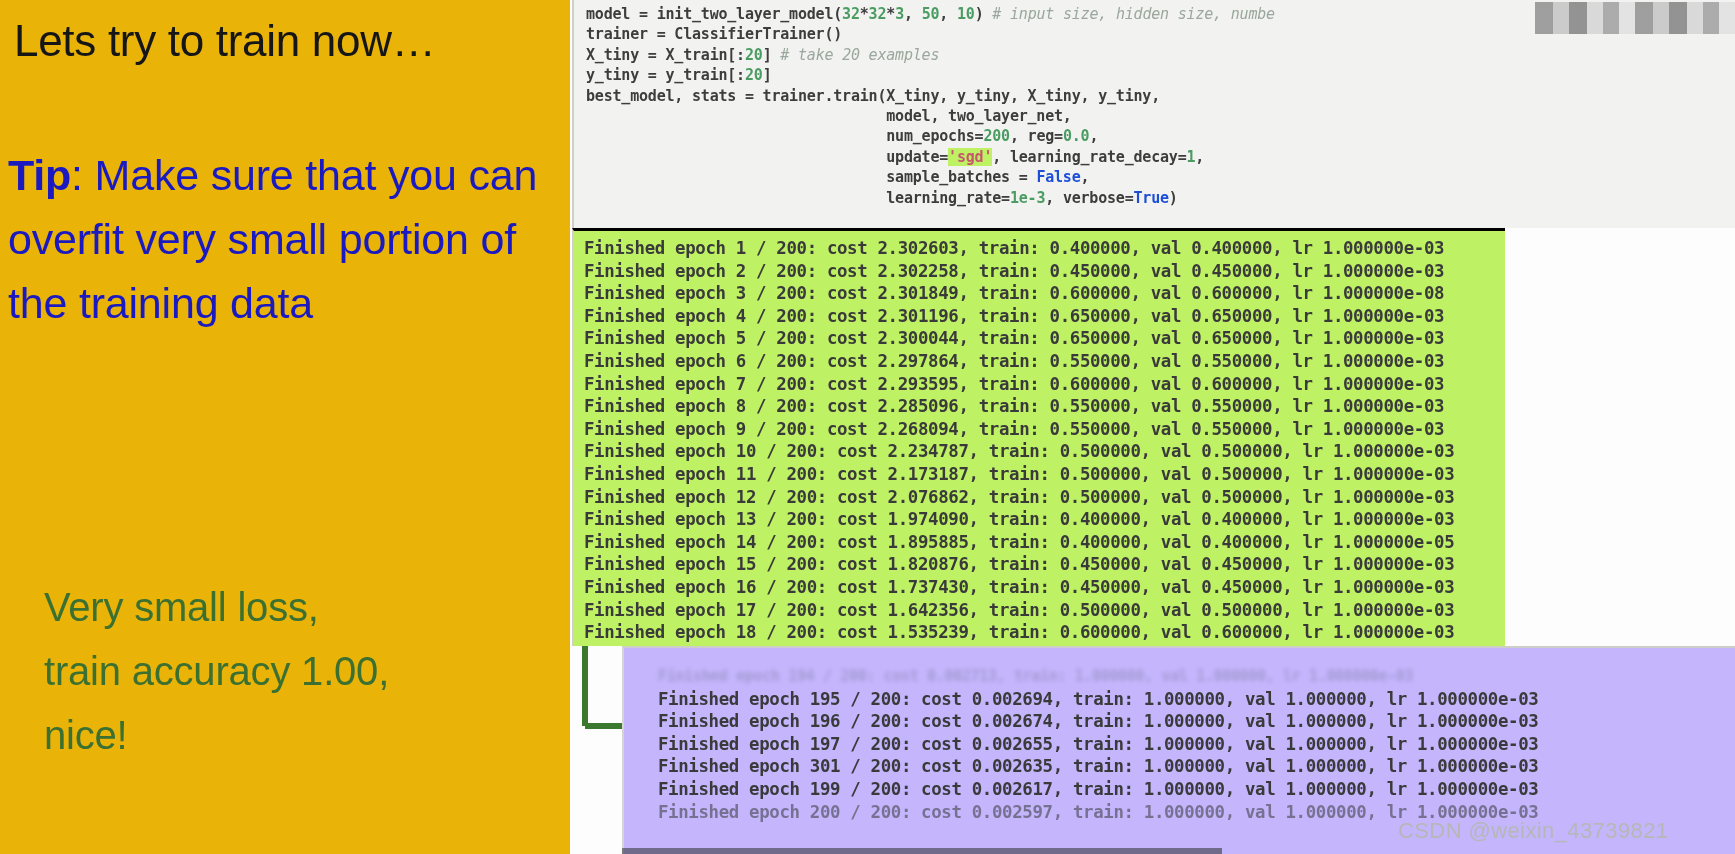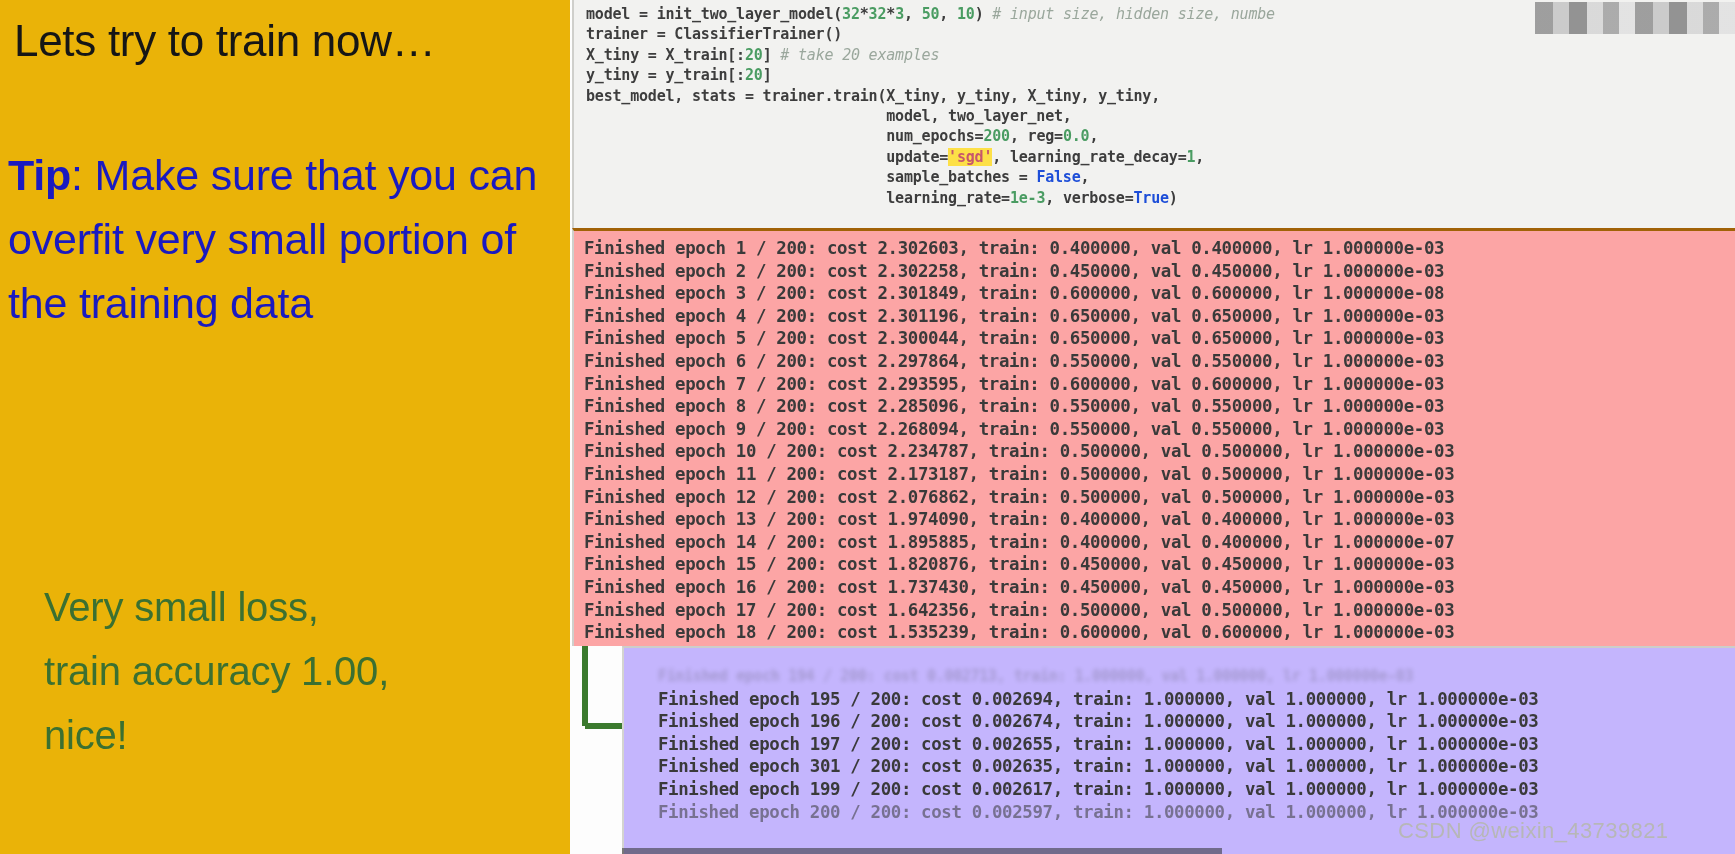--- a/index.html
+++ b/index.html
@@ -91,21 +91,21 @@
     top: 4px;
     font-family: "DejaVu Sans Mono", monospace;
     font-size: 15px;
     line-height: 20.4px;
     color: #3d3d3d;
     white-space: pre;
     font-weight: bold;
     letter-spacing: -0.2px;
   }
   .tok-num   { color: #4a9c62; }
-  .tok-str   { color: #c7576c; background: #fde047; }
+  .tok-str   { color: #c7576c; background: #bef264; }
   .tok-const { color: #1d4ed8; }
   .tok-cmt   { color: #9aa79c; font-style: italic; font-weight: normal; }
 
   #redaction {
     position: absolute;
     right: 0px;
     top: 2px;
     width: 200px;
     height: 32px;
     background:
@@ -117,24 +117,24 @@
         #a8a8a8 68px, #a8a8a8 84px,
         #e2e2e2 84px, #e2e2e2 100px);
     opacity: 0.95;
   }
 
   
   #log-panel-top {
     position: absolute;
     left: 572px;
     top: 228px;
-    width: 1163px;
+    width: 933px;
     height: 418px;
-    background: #fca5a5;
-    border-top: 3px solid #a16207;
+    background: #bef264;
+    border-top: 3px solid #000000;
     border-left: 2px solid #cfcfcb;
     box-sizing: border-box;
     overflow: hidden;
   }
   #log-panel-top .loglines {
     position: absolute;
     left: 10px;
     top: 6px;
   }
 
@@ -235,21 +235,21 @@
       <div class="logline">Finished epoch 4 / 200: cost 2.301196, train: 0.650000, val 0.650000, lr 1.000000e-03</div>
       <div class="logline">Finished epoch 5 / 200: cost 2.300044, train: 0.650000, val 0.650000, lr 1.000000e-03</div>
       <div class="logline">Finished epoch 6 / 200: cost 2.297864, train: 0.550000, val 0.550000, lr 1.000000e-03</div>
       <div class="logline">Finished epoch 7 / 200: cost 2.293595, train: 0.600000, val 0.600000, lr 1.000000e-03</div>
       <div class="logline">Finished epoch 8 / 200: cost 2.285096, train: 0.550000, val 0.550000, lr 1.000000e-03</div>
       <div class="logline">Finished epoch 9 / 200: cost 2.268094, train: 0.550000, val 0.550000, lr 1.000000e-03</div>
       <div class="logline">Finished epoch 10 / 200: cost 2.234787, train: 0.500000, val 0.500000, lr 1.000000e-03</div>
       <div class="logline">Finished epoch 11 / 200: cost 2.173187, train: 0.500000, val 0.500000, lr 1.000000e-03</div>
       <div class="logline">Finished epoch 12 / 200: cost 2.076862, train: 0.500000, val 0.500000, lr 1.000000e-03</div>
       <div class="logline">Finished epoch 13 / 200: cost 1.974090, train: 0.400000, val 0.400000, lr 1.000000e-03</div>
-      <div class="logline">Finished epoch 14 / 200: cost 1.895885, train: 0.400000, val 0.400000, lr 1.000000e-07</div>
+      <div class="logline">Finished epoch 14 / 200: cost 1.895885, train: 0.400000, val 0.400000, lr 1.000000e-05</div>
       <div class="logline">Finished epoch 15 / 200: cost 1.820876, train: 0.450000, val 0.450000, lr 1.000000e-03</div>
       <div class="logline">Finished epoch 16 / 200: cost 1.737430, train: 0.450000, val 0.450000, lr 1.000000e-03</div>
       <div class="logline">Finished epoch 17 / 200: cost 1.642356, train: 0.500000, val 0.500000, lr 1.000000e-03</div>
       <div class="logline">Finished epoch 18 / 200: cost 1.535239, train: 0.600000, val 0.600000, lr 1.000000e-03</div>
       <div class="logline">Finished epoch 19 / 200: cost 1.421527, train: 0.600000, val 0.600000, lr 1.000000e-03</div>
     </div>
 </div>
 
 <div id="log-panel-bottom">
   <div class="loglines" id="log-bottom-lines">

